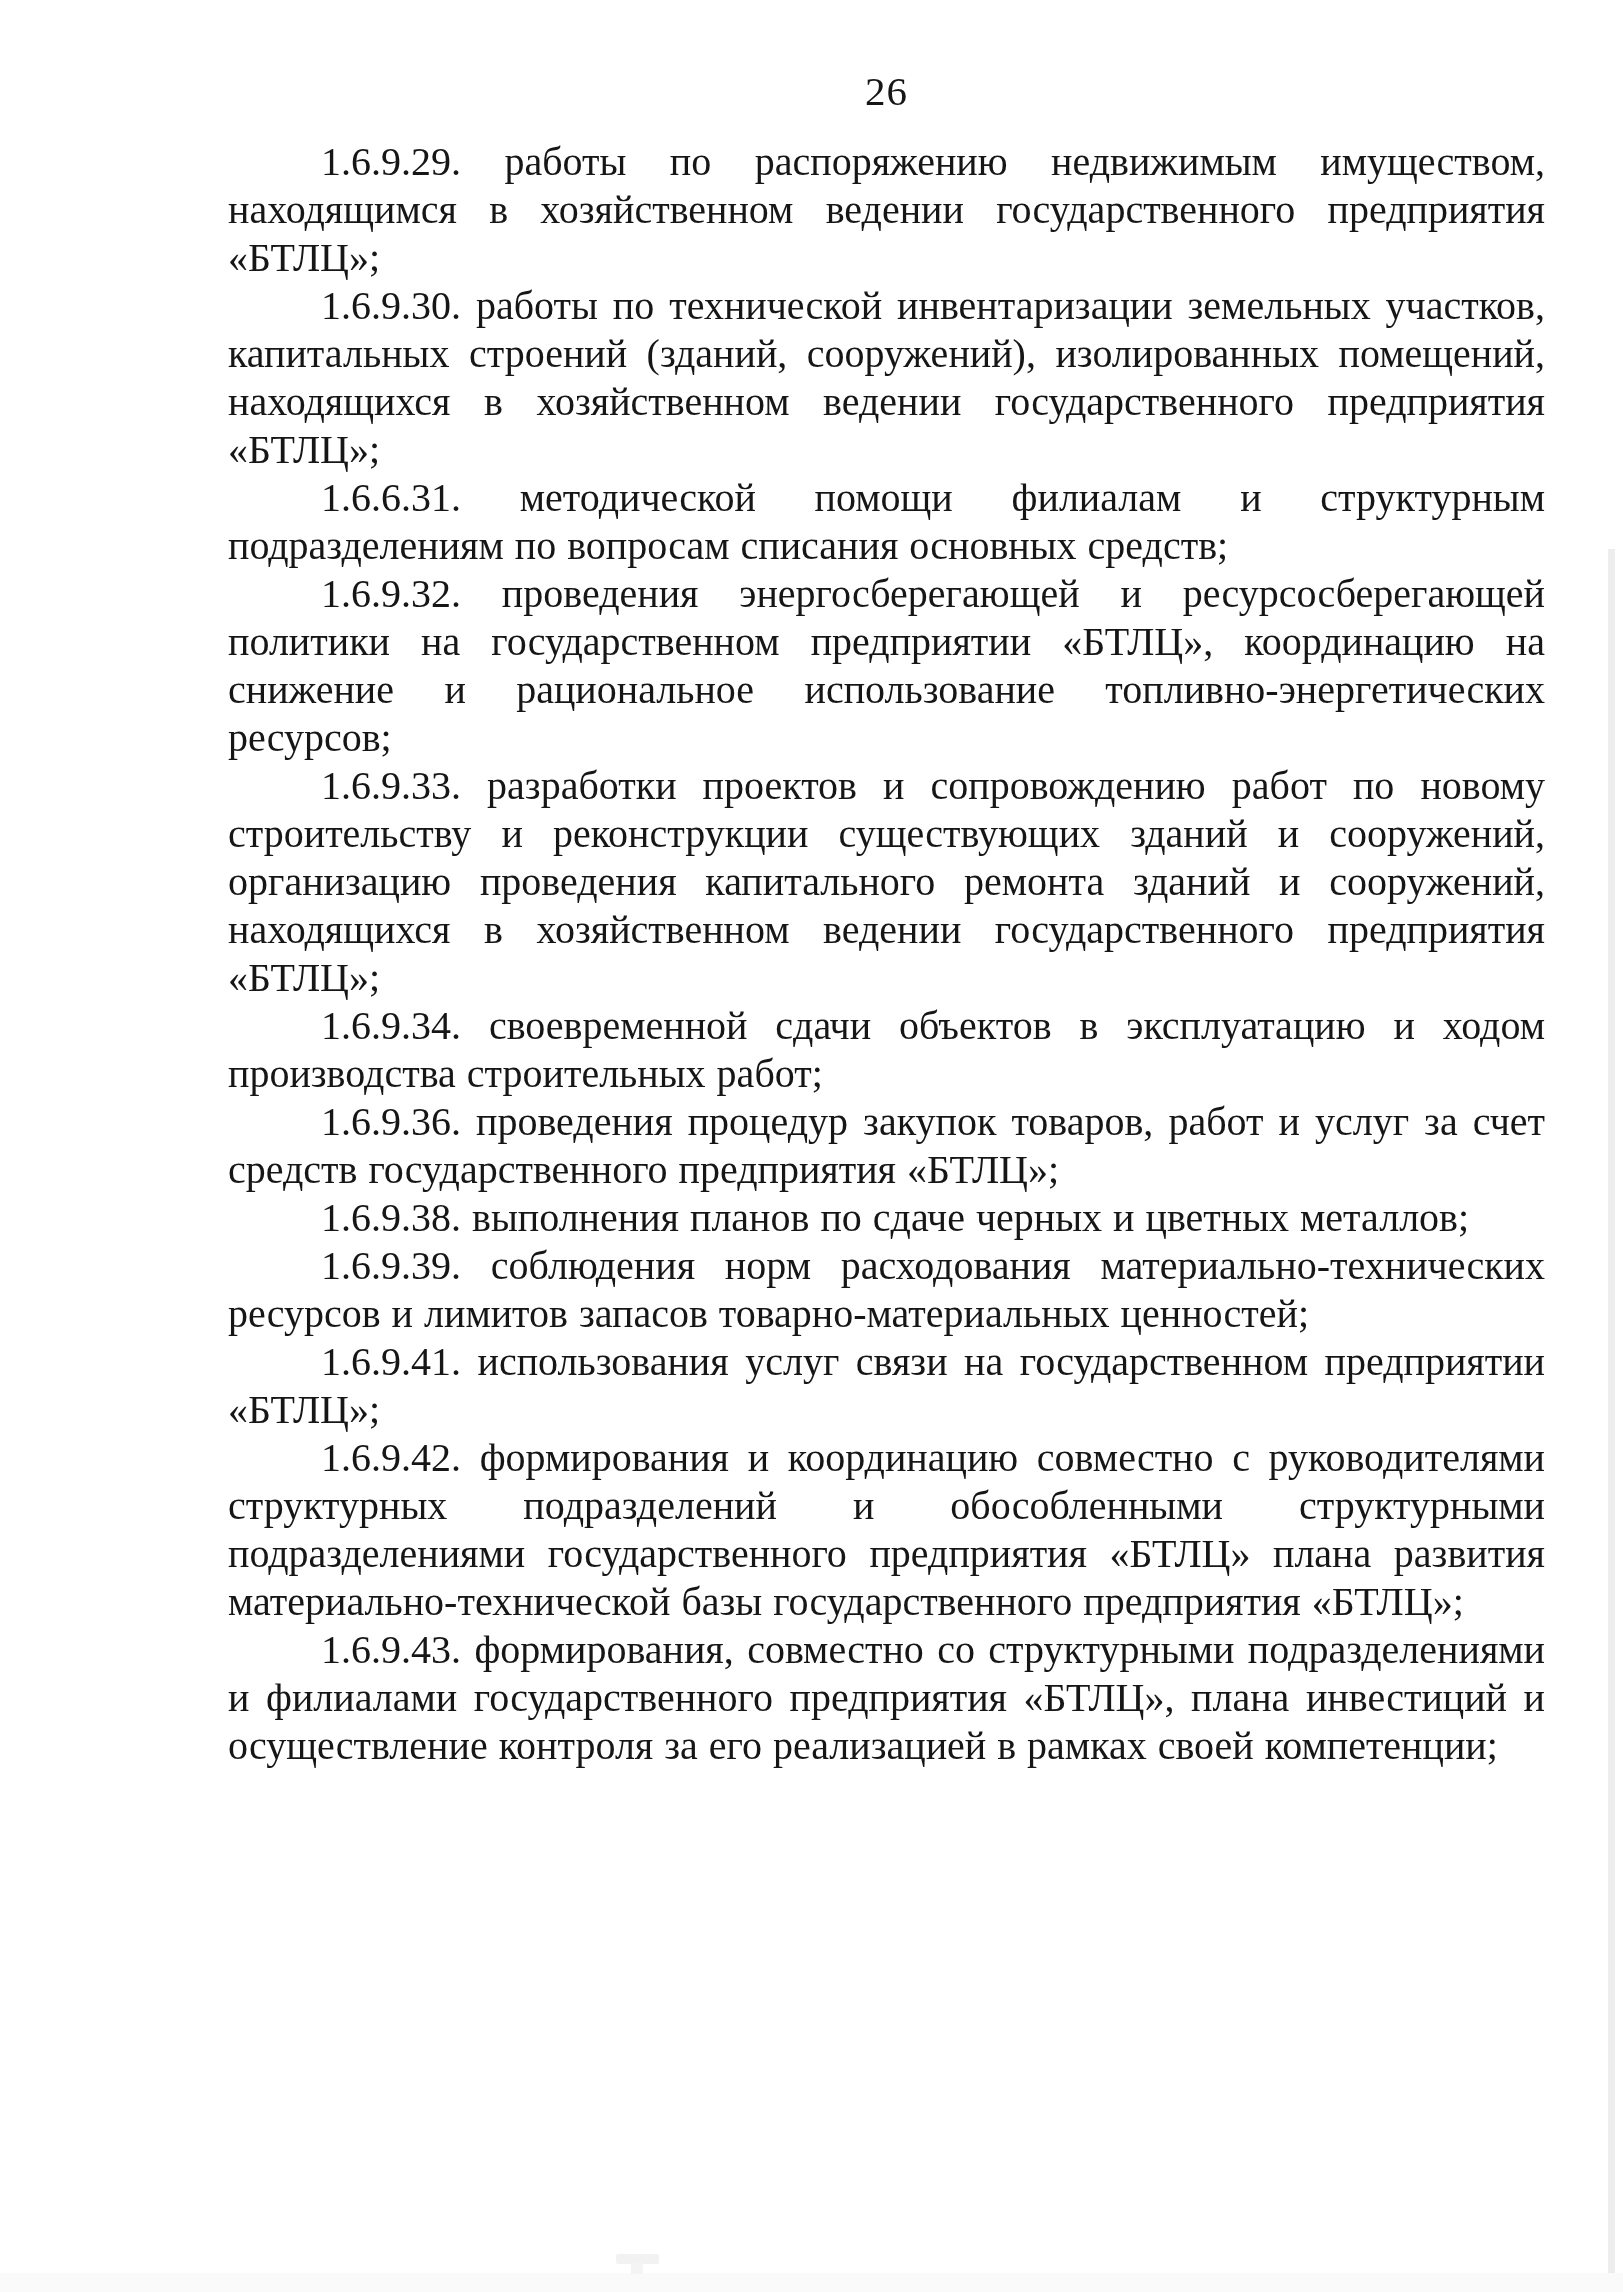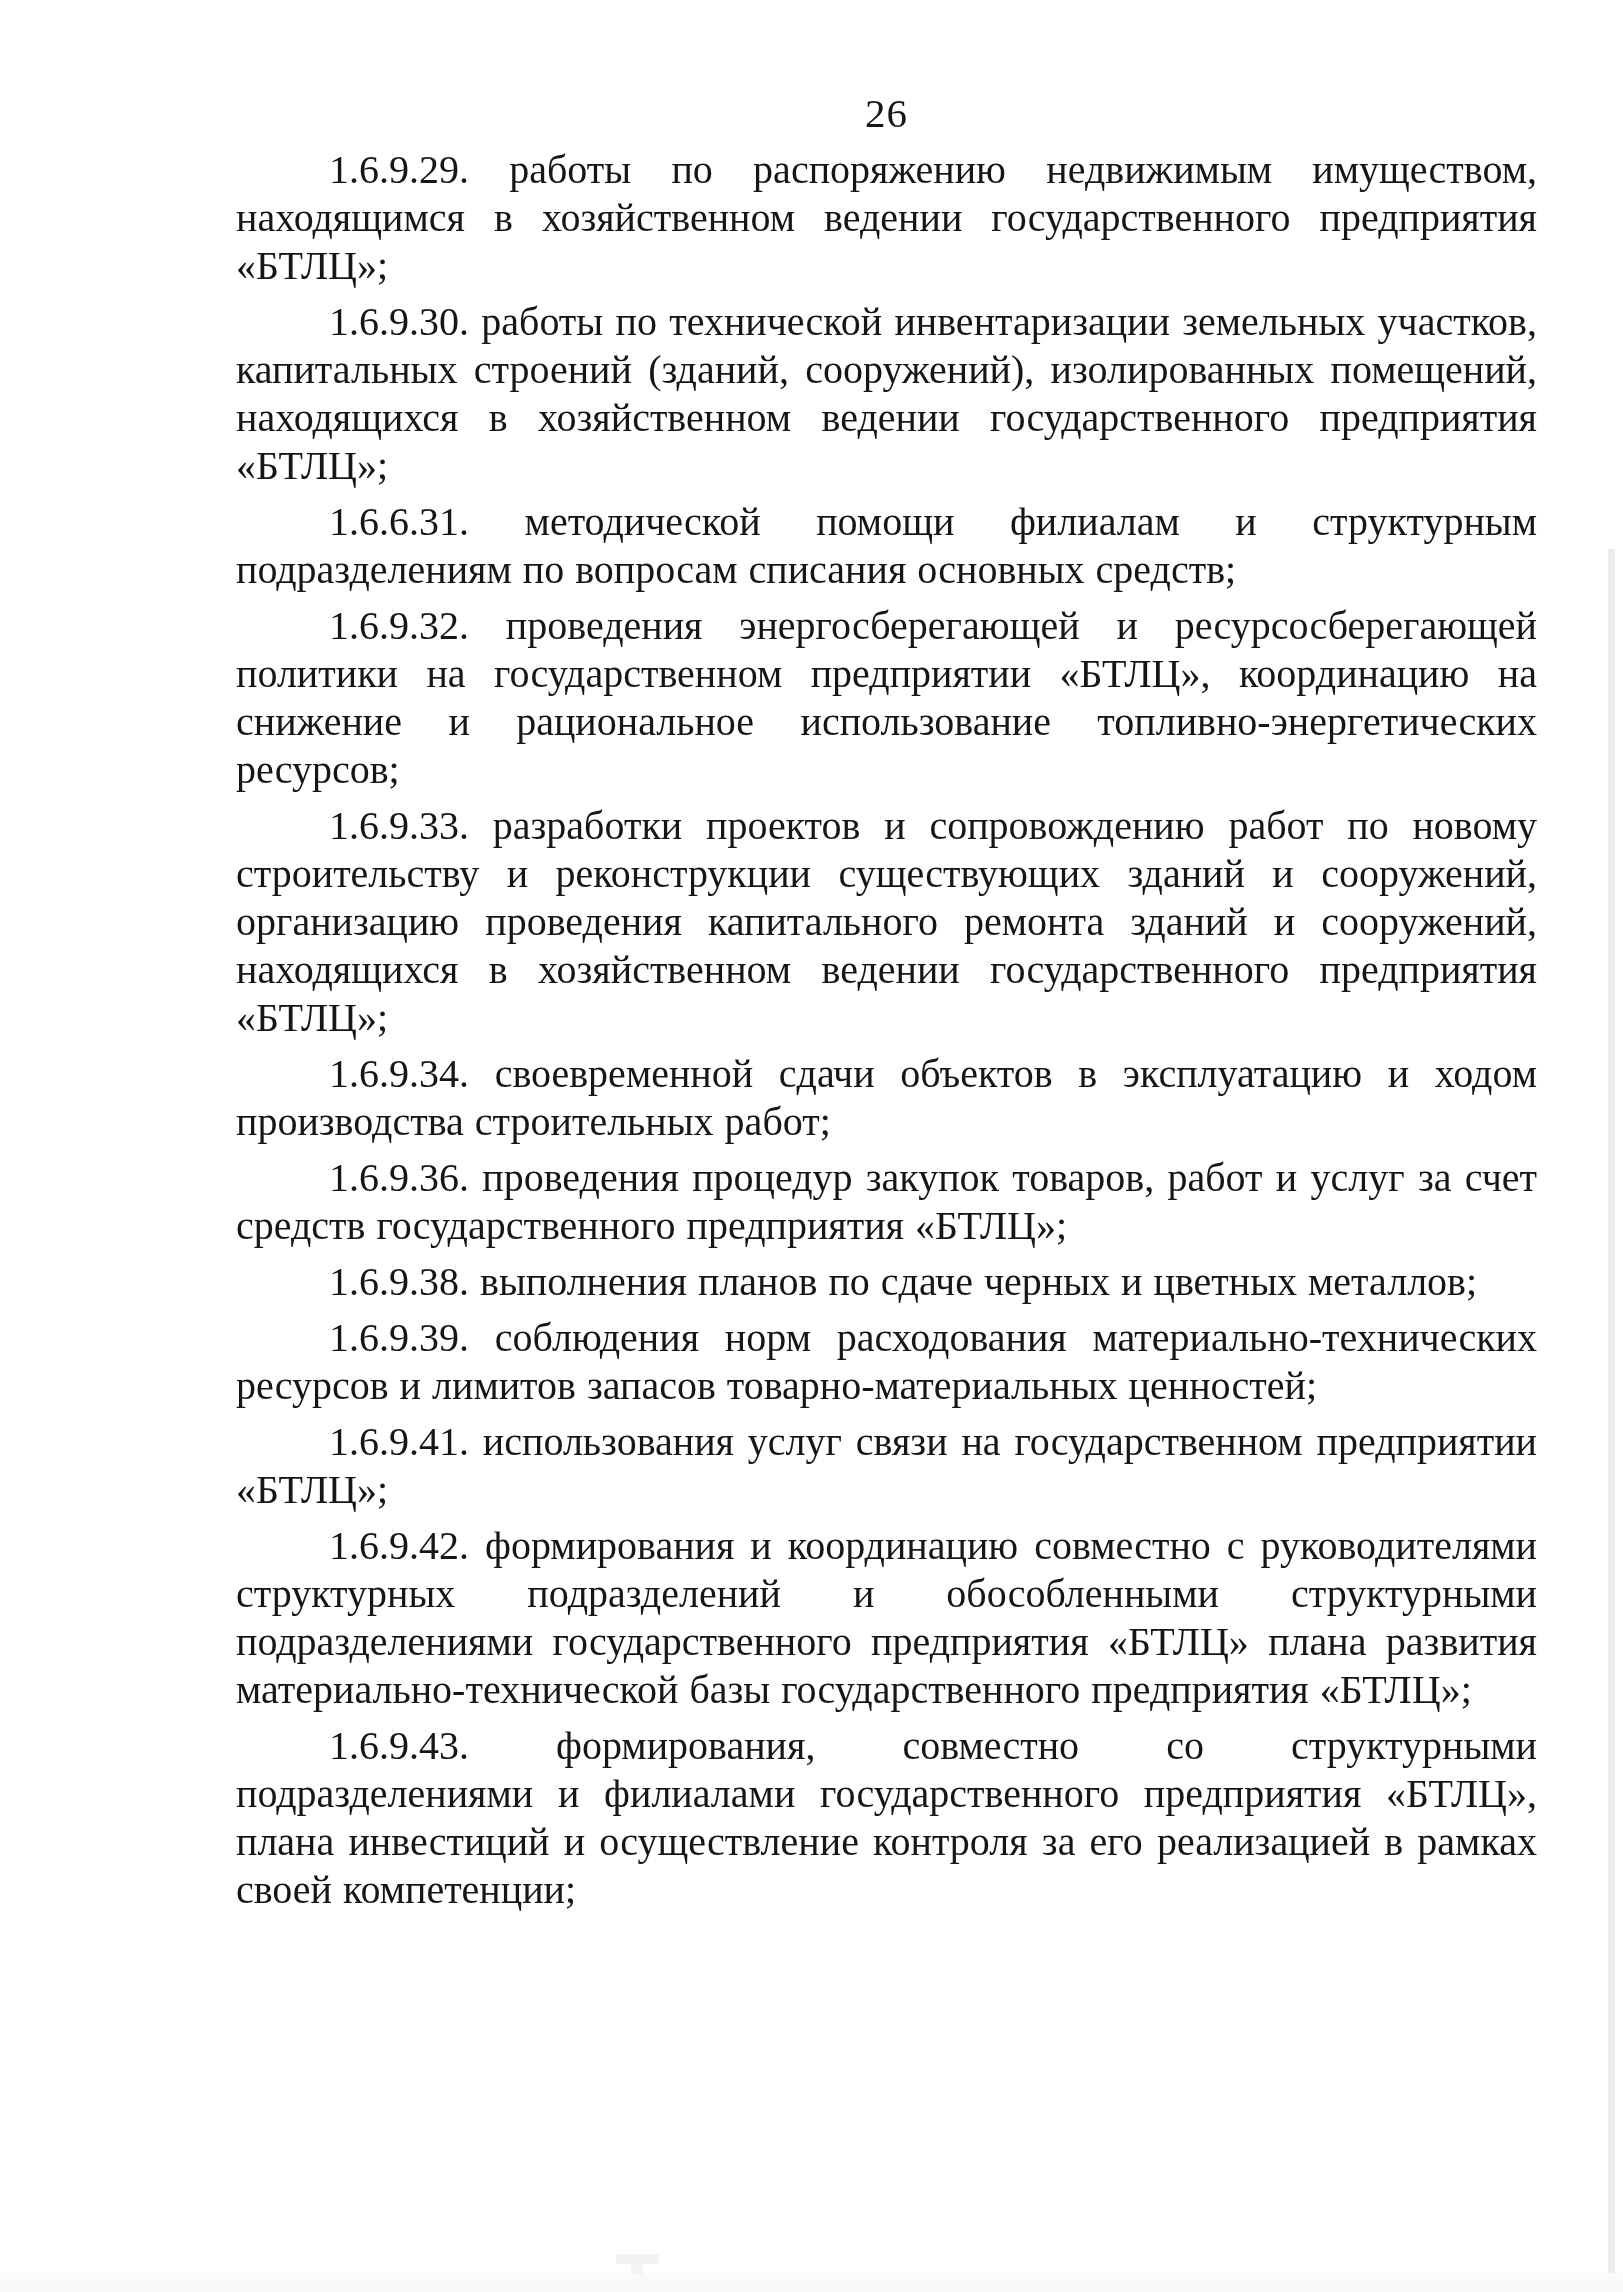--- a/index.html
+++ b/index.html
@@ -11,35 +11,35 @@
     width: 1623px;
     height: 2293px;
     background: #ffffff;
     font-family: "Liberation Serif", "DejaVu Serif", serif;
     color: #161616;
     overflow: hidden;
   }
   .page-number {
     position: absolute;
     left: 228px;
-    top: 92px;
+    top: 70px;
     width: 1317px;
     text-align: center;
     font-size: 41px;
     line-height: 43px;
     letter-spacing: 1px;
   }
   .text-block {
     position: absolute;
     left: 228px;
     top: 138px;
     width: 1317px;
   }
   .para {
-    margin: 8px;
+    margin: 0;
     padding: 0;
     font-size: 40px;
     line-height: 48px;
     text-align: justify;
     text-indent: 93px;
     word-spacing: 1px;
   }
   .para .num {
     white-space: nowrap;
   }

